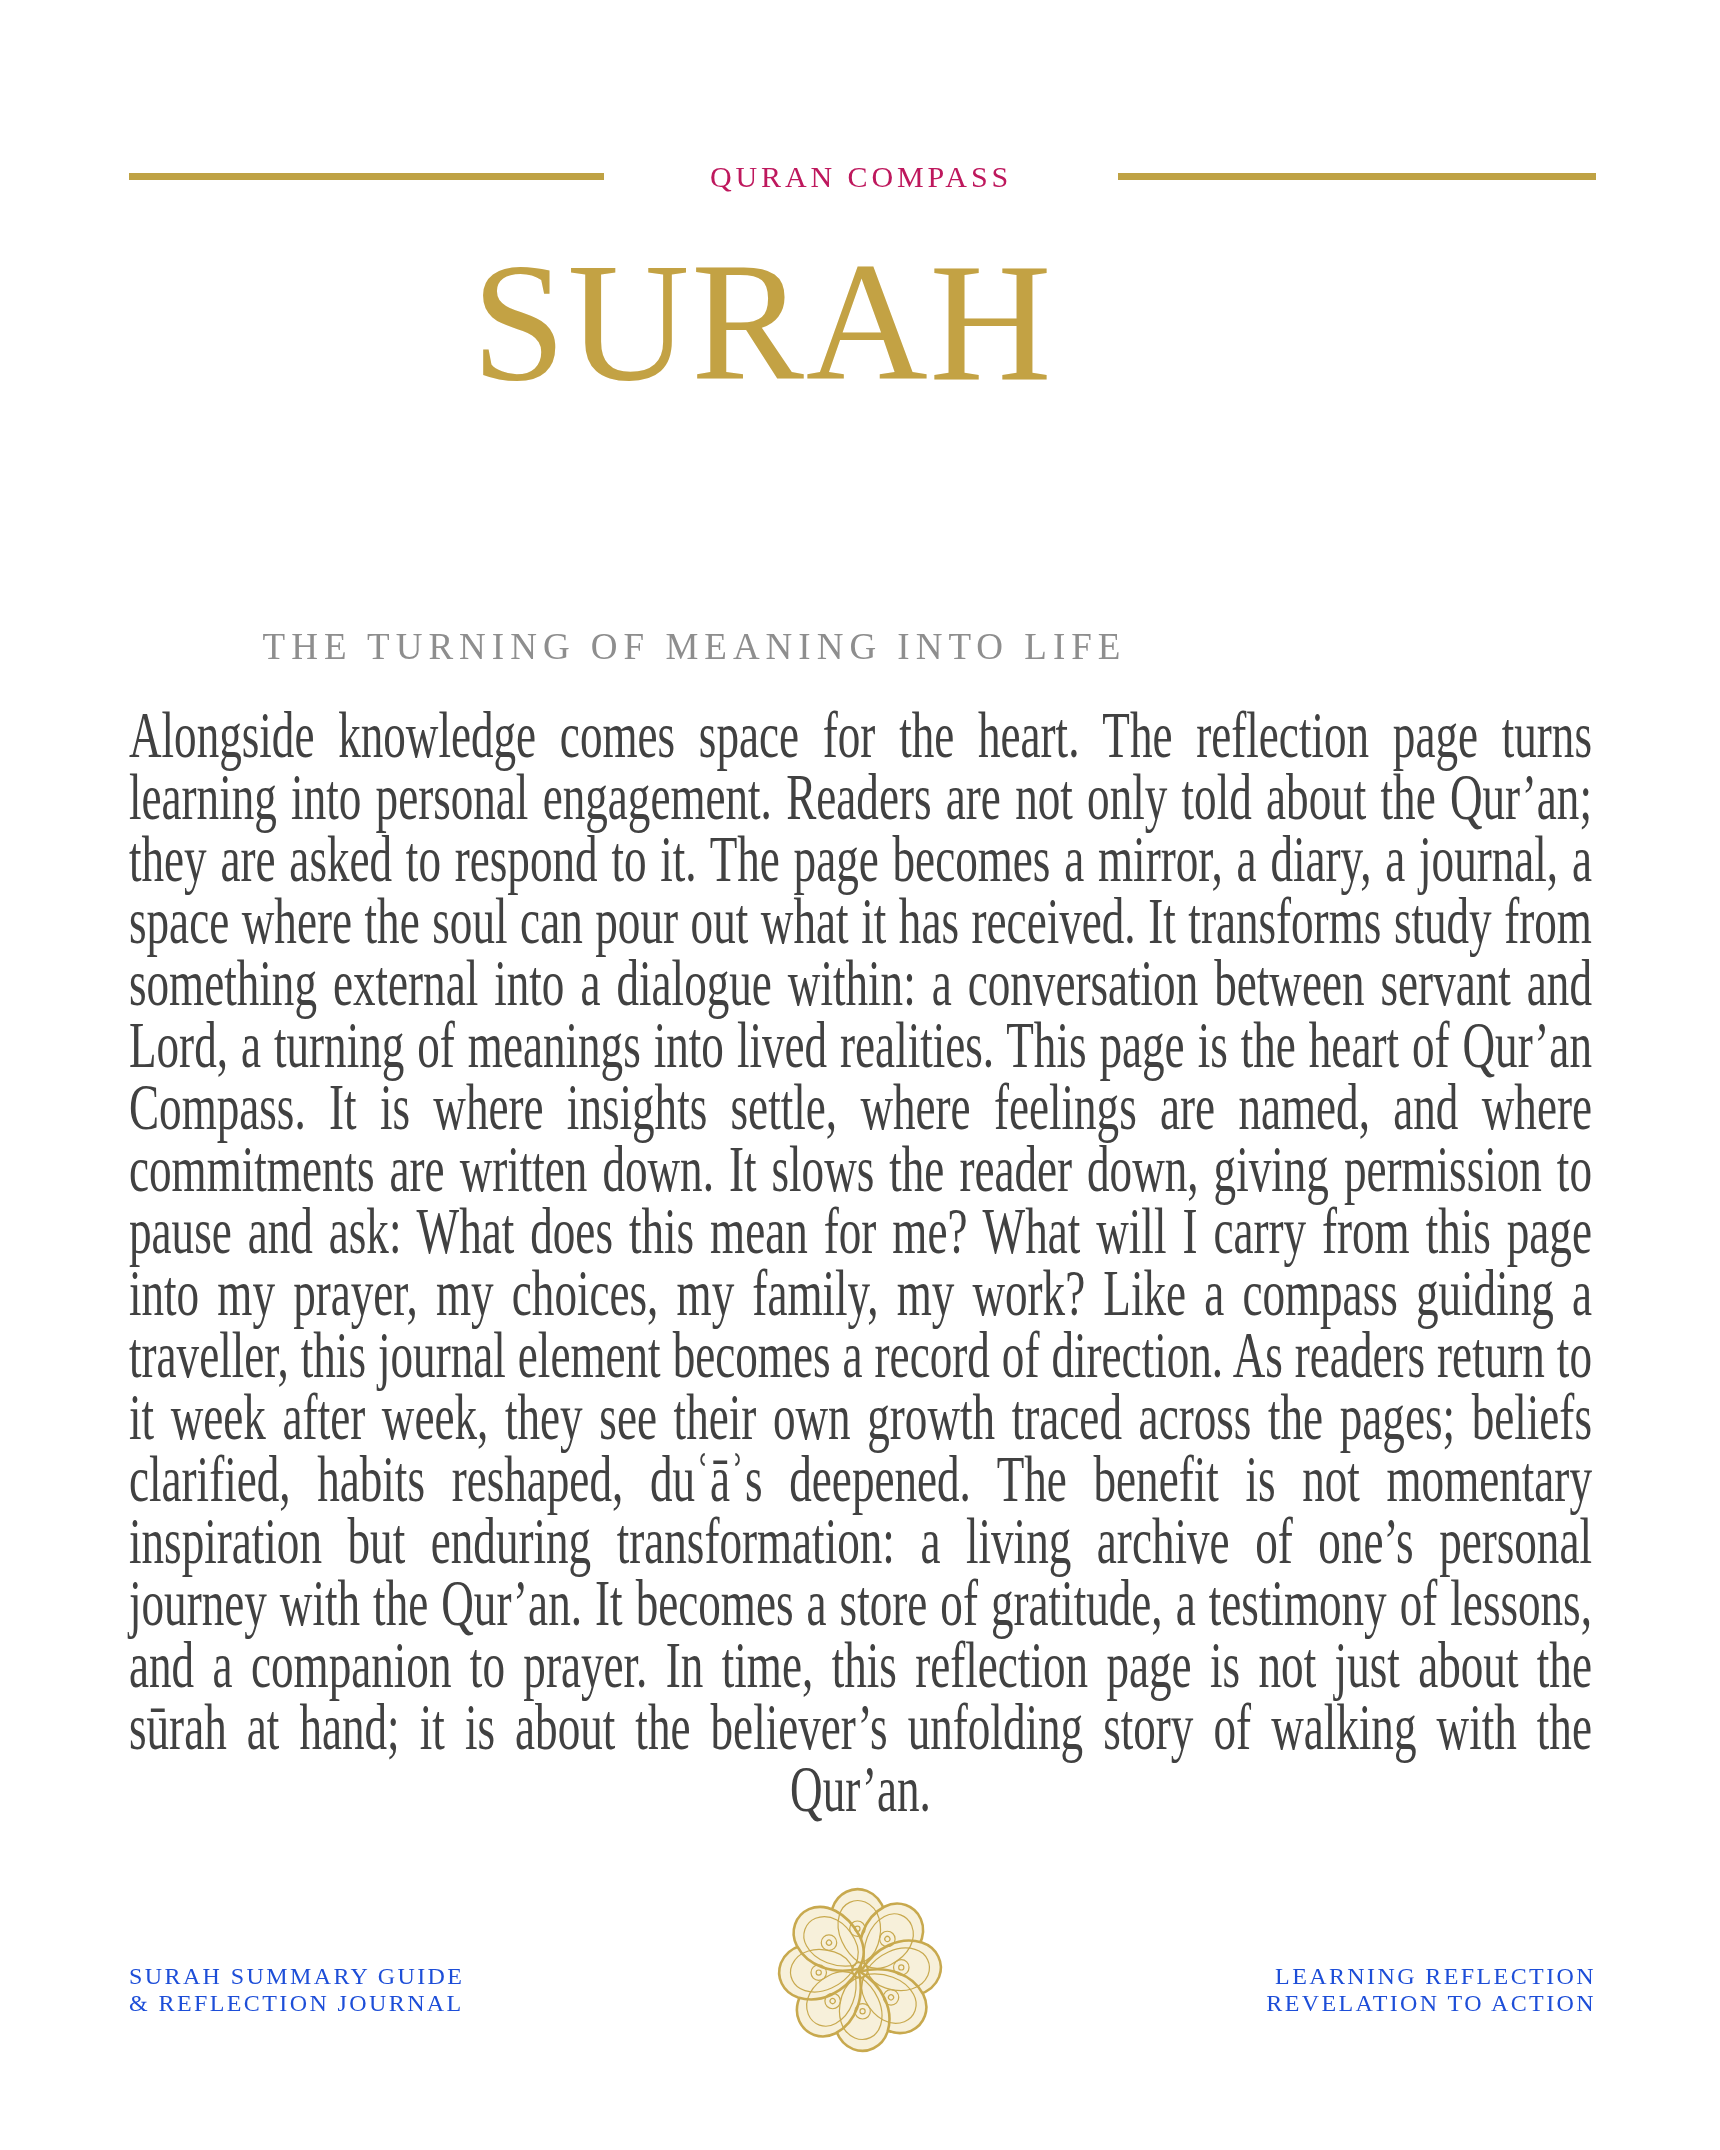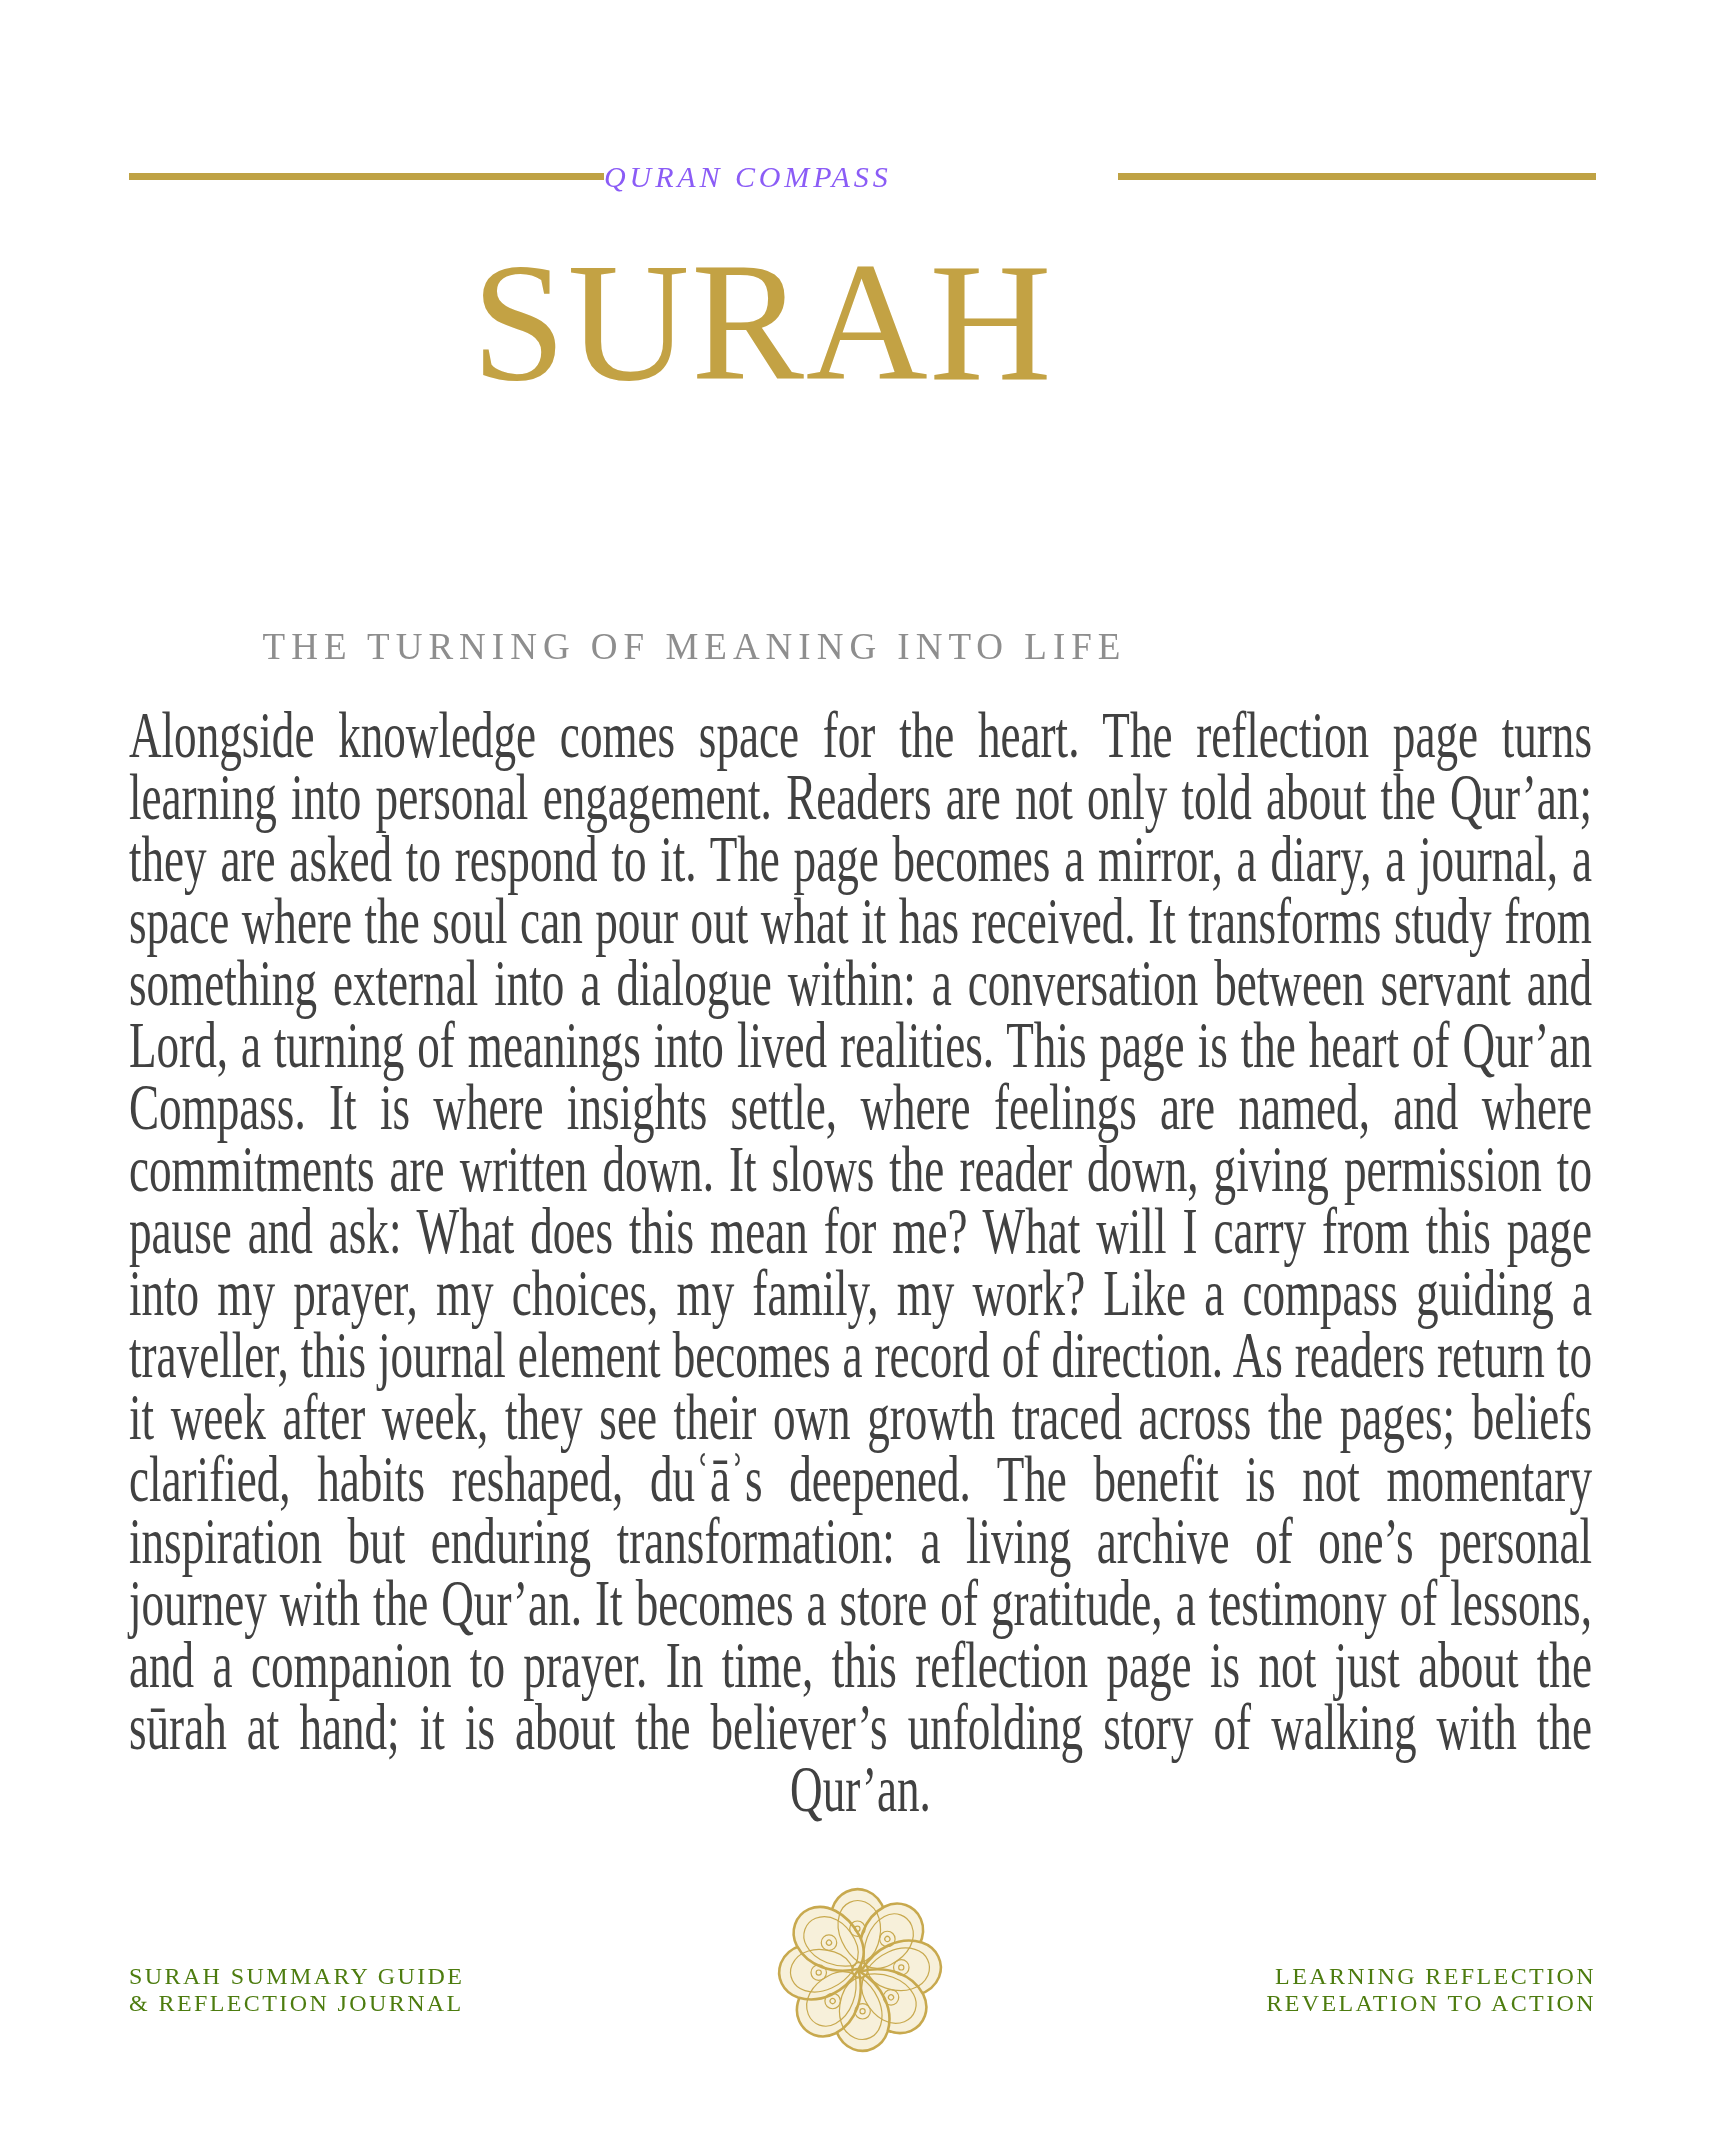--- a/index.html
+++ b/index.html
@@ -28,26 +28,25 @@
   }
   .rule {
     height: 7.7px;
     background: #BFA244;
     flex: none;
   }
   .rule-left  { width: 475px; }
   .rule-right { width: 478px; }
   .brand {
     flex: 1;
-    text-align: left;
+    text-align: center;
     font-size: 30px;
     letter-spacing: 3.9px;
-    color: #8b5cf6;
+    color: #be185d;
     white-space: nowrap;
-    font-style: italic;
   }
 
   
   .title {
     position: absolute;
     top: 243px;
     left: 0;
     width: 1525px;
     margin: 0;
     text-align: center;
@@ -89,21 +88,21 @@
     text-align-last: center;
   }
 
   
   .footer-left, .footer-right {
     position: absolute;
     top: 1963px;
     font-size: 24px;
     line-height: 27px;
     letter-spacing: 2.4px;
-    color: #4d7c0f;
+    color: #1d4ed8;
     white-space: nowrap;
   }
   .footer-left  { left: 129px;  text-align: left; }
   .footer-right { right: 125px; text-align: right; }
 
   .ornament {
     position: absolute;
     top: 1884px;
     left: 774px;
     width: 172px;

